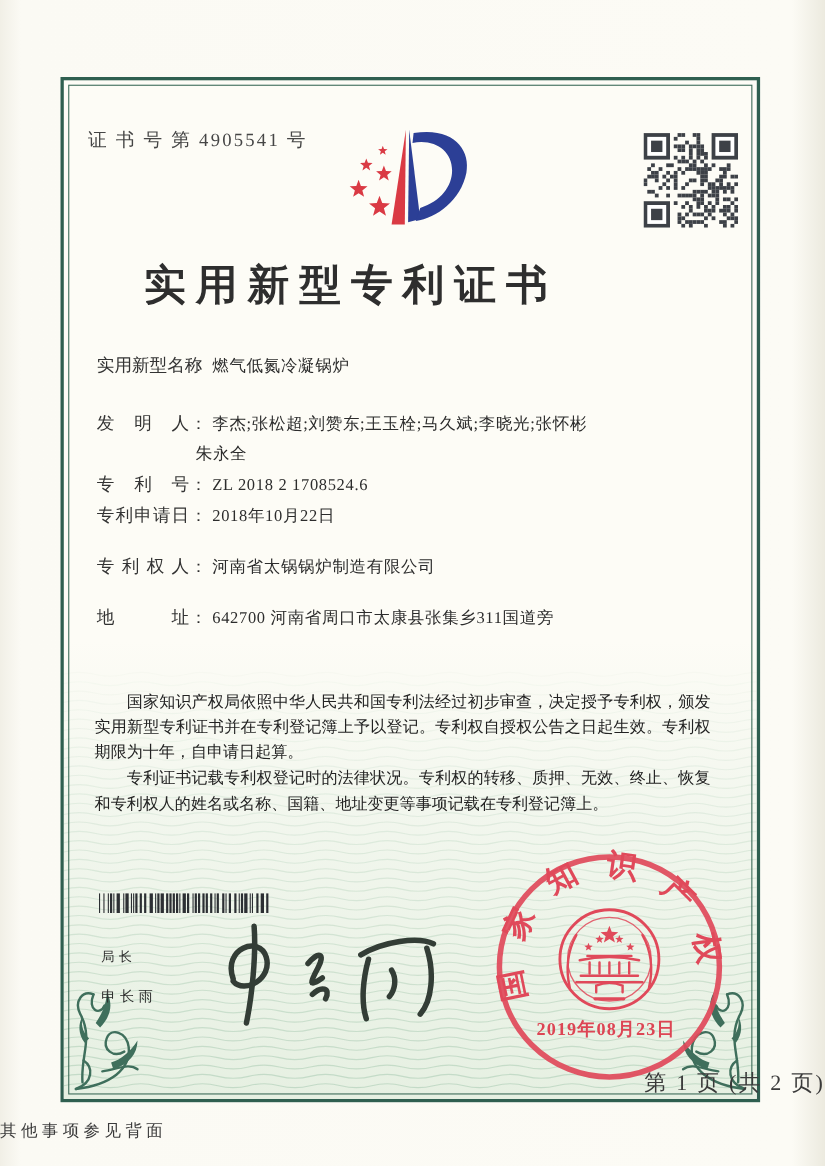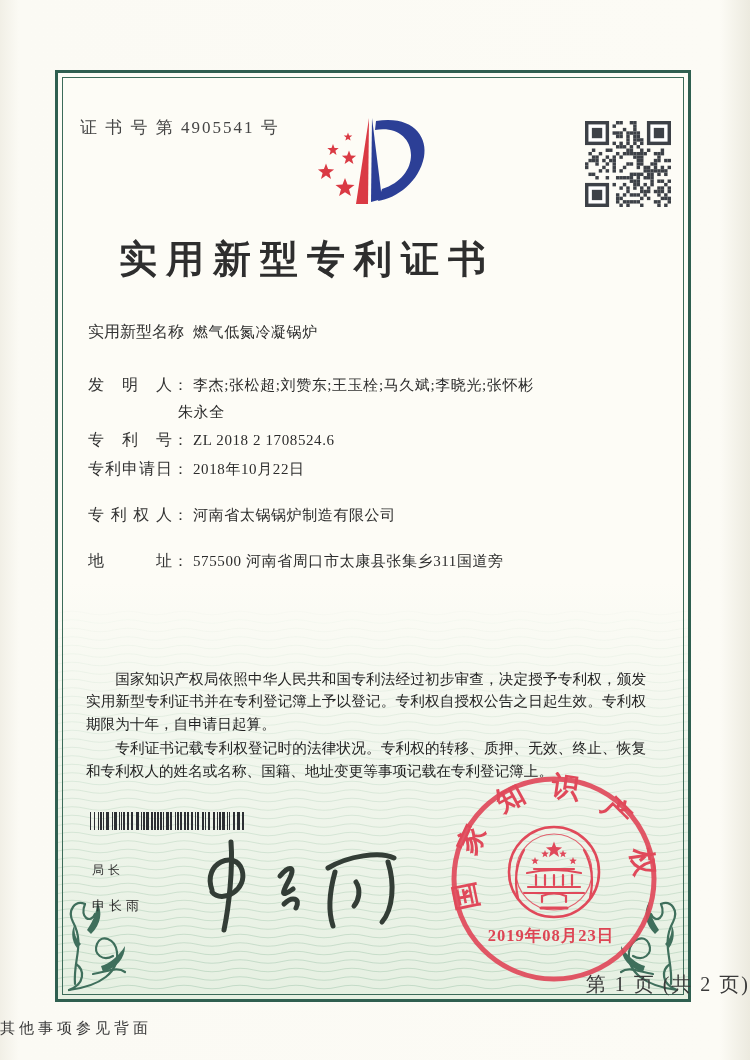--- a/index.html
+++ b/index.html
@@ -17,32 +17,32 @@
     background:linear-gradient(180deg,rgba(233,242,231,0) 55%,rgba(231,241,229,.5) 72%,#e6f0e2 100%);}
   .waves{position:absolute;left:0;top:0;width:630px;height:926px;}
   .corner{position:absolute;width:118px;height:118px;}
   .corner-left{left:5px;bottom:5px;}
   .corner-right{right:5px;bottom:5px;transform:scaleX(-1);}
   
   .certno{position:absolute;left:80px;top:116px;font-size:17px;letter-spacing:2px;color:#454545;}
   .logo{position:absolute;left:298px;top:114px;width:166px;height:104px;}
   .qr{position:absolute;left:585px;top:121px;width:86px;height:86px;}
   .title{position:absolute;left:0;top:234px;width:614px;text-align:center;
-    font-size:38px;font-weight:700;letter-spacing:9px;color:#2e2e2e;}
+    font-size:38px;font-weight:700;letter-spacing:9px;color:#2e2e2e;padding-left:12px;}
   
   .f-row{position:absolute;left:88px;white-space:nowrap;font-size:15px;color:#2c2c2c;}
   .f-label{display:inline-block;width:84px;text-align:justify;text-align-last:justify;
     font-size:16px;color:#333;vertical-align:baseline;}
   .f-colon{display:inline-block;margin-left:1px;}
   .f-value{margin-left:5px;letter-spacing:.6px;}
   .f-cont{position:absolute;left:178px;font-size:15px;letter-spacing:.6px;color:#2c2c2c;white-space:nowrap;}
   .grant2{position:absolute;left:368px;top:0;white-space:nowrap;}
   
   .paras{position:absolute;left:86px;top:628px;width:560px;font-size:14.6px;
-    line-height:22.4px;text-align:justify;color:#222;margin-top:40px;}
+    line-height:22.4px;text-align:justify;color:#222;}
   .paras p{margin:0 0 2px 0;text-indent:2em;}
   
   .barcode{position:absolute;left:90px;top:812px;width:156px;height:18px;}
   .signer-title{position:absolute;left:92px;top:862px;font-size:12px;letter-spacing:4px;color:#2d2d2d;}
   .signer-name{position:absolute;left:92px;top:897px;font-size:13px;letter-spacing:4px;color:#2d2d2d;}
   .signature{position:absolute;left:182px;top:836px;width:226px;height:100px;}
   .seal{position:absolute;left:447px;top:772px;width:214px;height:214px;}
   .seal svg{position:absolute;left:0;top:0;}
   .seal-date{position:absolute;left:6px;top:153px;width:196px;text-align:center;
     font-size:16.5px;letter-spacing:1px;color:#dd4554;font-weight:600;}
@@ -365,21 +365,21 @@
 
   <div class="f-row" style="top:459px">
     <span class="f-label">专利申请日</span><span class="f-colon">：</span><span class="f-value">2018年10月22日</span>
   </div>
 
   <div class="f-row" style="top:505px">
     <span class="f-label">专利权人</span><span class="f-colon">：</span><span class="f-value">河南省太锅锅炉制造有限公司</span>
   </div>
 
   <div class="f-row" style="top:551px">
-    <span class="f-label">地址</span><span class="f-colon">：</span><span class="f-value">575500 河南省周口市太康县张集乡311国道旁</span>
+    <span class="f-label">地址</span><span class="f-colon">：</span><span class="f-value">642700 河南省周口市太康县张集乡311国道旁</span>
   </div>
 
 
   <div class="paras">
     <p>国家知识产权局依照中华人民共和国专利法经过初步审查，决定授予专利权，颁发实用新型专利证书并在专利登记簿上予以登记。专利权自授权公告之日起生效。专利权期限为十年，自申请日起算。</p>
     <p>专利证书记载专利权登记时的法律状况。专利权的转移、质押、无效、终止、恢复和专利权人的姓名或名称、国籍、地址变更等事项记载在专利登记簿上。</p>
   </div>
 
   <svg id="barcode" class="barcode" viewBox="0 0 156 18" preserveAspectRatio="none">
       <rect x="0" y="0" width="1" height="18" fill="#2c2f33"></rect>

